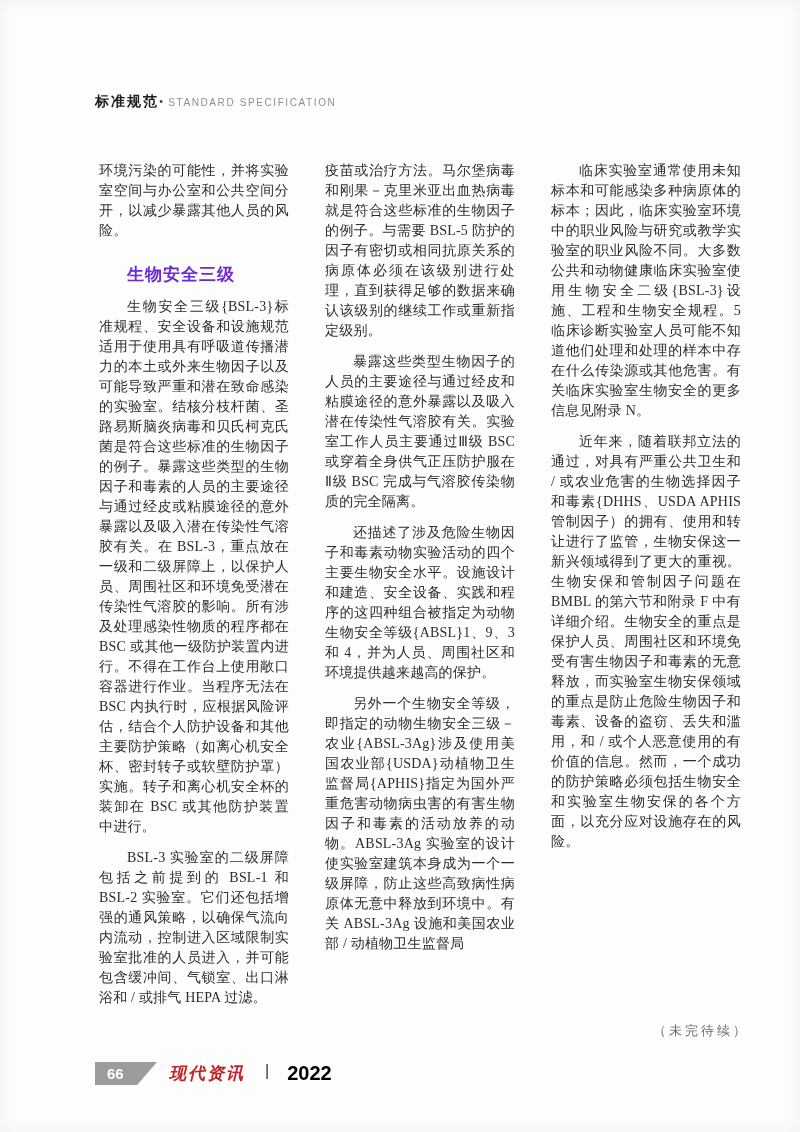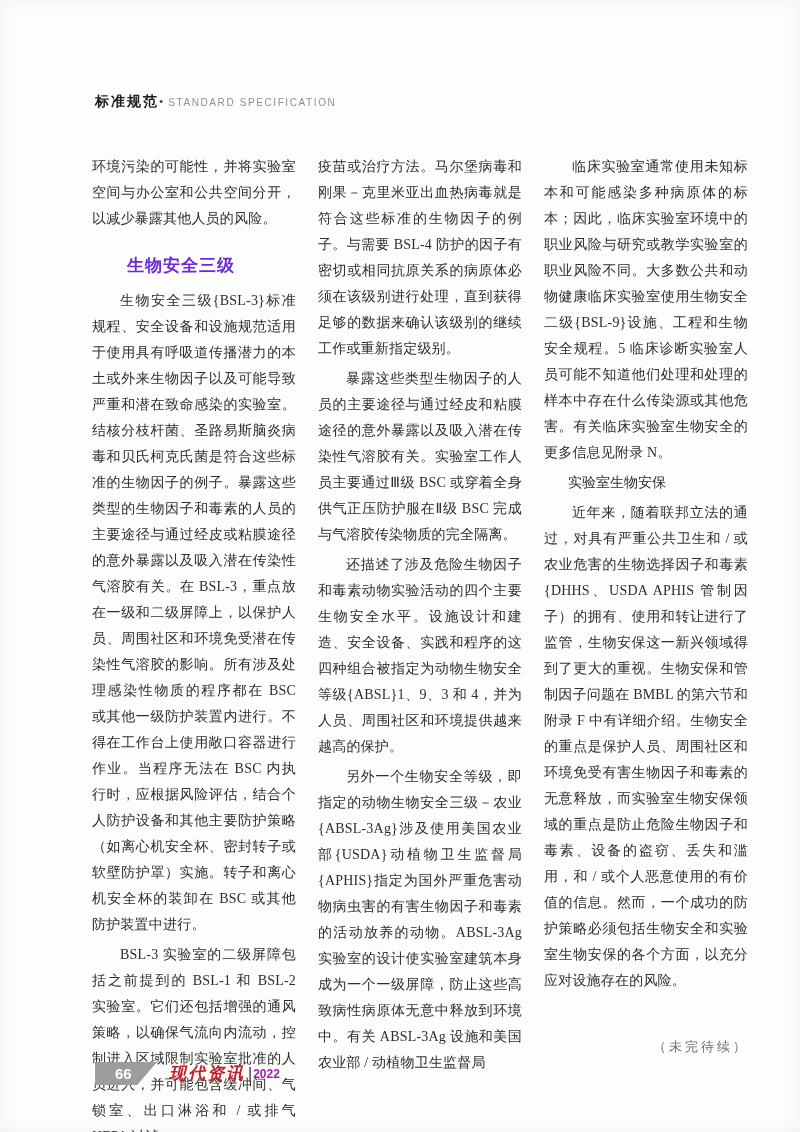--- a/index.html
+++ b/index.html
@@ -7,37 +7,37 @@
   .page{position:relative;width:800px;height:1132px;background:#fdfdfc;overflow:hidden;
         box-shadow:inset 0 0 18px rgba(0,0,0,0.05);}
   
   .header{position:absolute;top:92px;left:95px;white-space:nowrap;text-align:right;}
   .h-cn{font-size:14px;font-weight:bold;color:#1c1c1c;letter-spacing:2px;}
   .h-dot{font-size:12px;color:#3a3a3a;margin:0 5px 0 0;}
   .h-en{font-size:10px;color:#8f8f8f;letter-spacing:1.6px;font-family:"Liberation Sans",sans-serif;}
   
   .columns{position:absolute;top:150px;left:88px;width:664px;display:flex;gap:14px;}
   .col{width:212px;flex:0 0 212px;}
-  p.body{margin:4px;font-size:14px;line-height:26px;text-align:justify;color:#2d2d2d;letter-spacing:0.2px;}
+  p.body{margin:11px;font-size:14px;line-height:20px;text-align:justify;color:#2d2d2d;letter-spacing:0.2px;}
   p.indent{text-indent:2em;}
   h3.heading{margin:22px 0 11px;font-size:17px;font-weight:600;color:#6d28d9;
              text-indent:2.3em;letter-spacing:1px;}
   p.subheading{margin:0;font-size:14px;line-height:26px;color:#2d2d2d;text-indent:2em;}
   .continued{position:absolute;top:1022px;left:537px;width:212px;text-align:right;
-             color:#6f6f6f;font-size:13px;letter-spacing:3px;margin-top:16px;}
+             color:#6f6f6f;font-size:13px;letter-spacing:3px;}
   
   .footer{position:absolute;top:1062px;left:95px;display:flex;align-items:center;}
   .badge{background:#9c9c9a;color:#ffffff;width:62px;height:23px;line-height:23px;
          font-size:15px;font-weight:bold;font-family:"Liberation Sans",sans-serif;
-         padding-left:20px;box-sizing:border-box;
+         padding-left:12px;box-sizing:border-box;
          clip-path:polygon(0 0,100% 0,68% 100%,0 100%);}
-  .mag{margin-left:12px;display:flex;align-items:center;}
+  .mag{margin-left:12px;display:flex;align-items:flex-start;gap:17px;}
   .mag-name{color:#bf2329;font-size:17px;font-weight:bold;font-style:italic;letter-spacing:2px;}
   .mag-sep{color:#2e2e2e;font-size:16px;margin:0 1px 0 3px;font-family:"Liberation Sans",sans-serif;}
-  .mag-year{color:#a21caf;font-size:12px;font-weight:bold;font-family:"Liberation Sans",sans-serif;}
+  .mag-year{color:#000000;font-size:20px;font-weight:bold;font-family:"Liberation Sans",sans-serif;}
 </style>
 </head>
 <body>
 
 <div class="page">
 
   <div class="header">
     <span class="h-cn">标准规范</span><span class="h-dot">•</span><span class="h-en">STANDARD SPECIFICATION</span>
   </div>
 
@@ -45,29 +45,28 @@
 
     <div class="col">
       <p class="body">环境污染的可能性，并将实验室空间与办公室和公共空间分开，以减少暴露其他人员的风险。</p>
       <h3 class="heading">生物安全三级</h3>
       <p class="body indent">生物安全三级{BSL-3}标准规程、安全设备和设施规范适用于使用具有呼吸道传播潜力的本土或外来生物因子以及可能导致严重和潜在致命感染的实验室。结核分枝杆菌、圣路易斯脑炎病毒和贝氏柯克氏菌是符合这些标准的生物因子的例子。暴露这些类型的生物因子和毒素的人员的主要途径与通过经皮或粘膜途径的意外暴露以及吸入潜在传染性气溶胶有关。在 BSL-3，重点放在一级和二级屏障上，以保护人员、周围社区和环境免受潜在传染性气溶胶的影响。所有涉及处理感染性物质的程序都在 BSC 或其他一级防护装置内进行。不得在工作台上使用敞口容器进行作业。当程序无法在 BSC 内执行时，应根据风险评估，结合个人防护设备和其他主要防护策略（如离心机安全杯、密封转子或软壁防护罩）实施。转子和离心机安全杯的装卸在 BSC 或其他防护装置中进行。</p>
       <p class="body indent">BSL-3 实验室的二级屏障包括之前提到的 BSL-1 和 BSL-2 实验室。它们还包括增强的通风策略，以确保气流向内流动，控制进入区域限制实验室批准的人员进入，并可能包含缓冲间、气锁室、出口淋浴和 / 或排气 HEPA 过滤。</p>
 
     </div>
 
     <div class="col">
-      <p class="body">疫苗或治疗方法。马尔堡病毒和刚果－克里米亚出血热病毒就是符合这些标准的生物因子的例子。与需要 BSL-4 防护的因子有密切或相同抗原关系的病原体必须在该级别进行处理，直到获得足够的数据来确认该级别的继续工作或重新指定级别。</p>
+      <p class="body">疫苗或治疗方法。马尔堡病毒和刚果－克里米亚出血热病毒就是符合这些标准的生物因子的例子。与需要 BSL-5 防护的因子有密切或相同抗原关系的病原体必须在该级别进行处理，直到获得足够的数据来确认该级别的继续工作或重新指定级别。</p>
       <p class="body indent">暴露这些类型生物因子的人员的主要途径与通过经皮和粘膜途径的意外暴露以及吸入潜在传染性气溶胶有关。实验室工作人员主要通过Ⅲ级 BSC 或穿着全身供气正压防护服在Ⅱ级 BSC 完成与气溶胶传染物质的完全隔离。</p>
       <p class="body indent">还描述了涉及危险生物因子和毒素动物实验活动的四个主要生物安全水平。设施设计和建造、安全设备、实践和程序的这四种组合被指定为动物生物安全等级{ABSL}1、9、3 和 4，并为人员、周围社区和环境提供越来越高的保护。</p>
       <p class="body indent">另外一个生物安全等级，即指定的动物生物安全三级－农业{ABSL-3Ag}涉及使用美国农业部{USDA}动植物卫生监督局{APHIS}指定为国外严重危害动物病虫害的有害生物因子和毒素的活动放养的动物。ABSL-3Ag 实验室的设计使实验室建筑本身成为一个一级屏障，防止这些高致病性病原体无意中释放到环境中。有关 ABSL-3Ag 设施和美国农业部 / 动植物卫生监督局</p>
     </div>
 
     <div class="col">
-      <p class="body indent">临床实验室通常使用未知标本和可能感染多种病原体的标本；因此，临床实验室环境中的职业风险与研究或教学实验室的职业风险不同。大多数公共和动物健康临床实验室使用生物安全二级{BSL-9}设施、工程和生物安全规程。5 临床诊断实验室人员可能不知道他们处理和处理的样本中存在什么传染源或其他危害。有关临床实验室生物安全的更多信息见附录 N。</p>
-      <p class="subheading">实验室生物安保</p>
+      <p class="body indent">临床实验室通常使用未知标本和可能感染多种病原体的标本；因此，临床实验室环境中的职业风险与研究或教学实验室的职业风险不同。大多数公共和动物健康临床实验室使用生物安全二级{BSL-3}设施、工程和生物安全规程。5 临床诊断实验室人员可能不知道他们处理和处理的样本中存在什么传染源或其他危害。有关临床实验室生物安全的更多信息见附录 N。</p>
       <p class="body indent">近年来，随着联邦立法的通过，对具有严重公共卫生和 / 或农业危害的生物选择因子和毒素{DHHS、USDA APHIS 管制因子）的拥有、使用和转让进行了监管，生物安保这一新兴领域得到了更大的重视。生物安保和管制因子问题在 BMBL 的第六节和附录 F 中有详细介绍。生物安全的重点是保护人员、周围社区和环境免受有害生物因子和毒素的无意释放，而实验室生物安保领域的重点是防止危险生物因子和毒素、设备的盗窃、丢失和滥用，和 / 或个人恶意使用的有价值的信息。然而，一个成功的防护策略必须包括生物安全和实验室生物安保的各个方面，以充分应对设施存在的风险。</p>
     </div>
 
   </div>
 
   <div class="continued">（未完待续）</div>
 
   <div class="footer">
     <div class="badge">66</div>
     <div class="mag">

